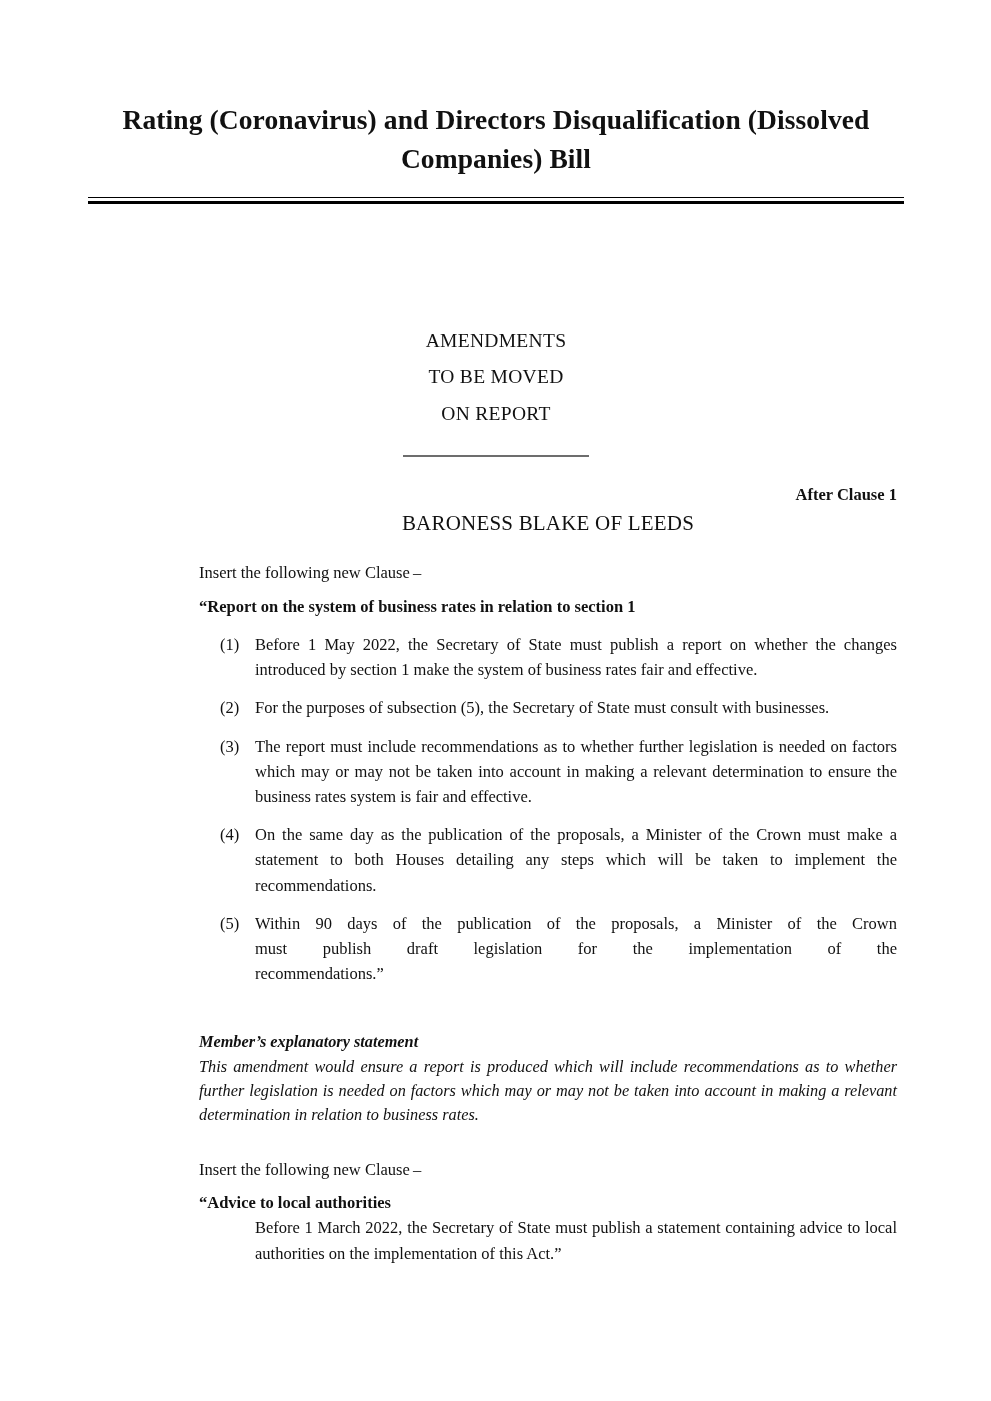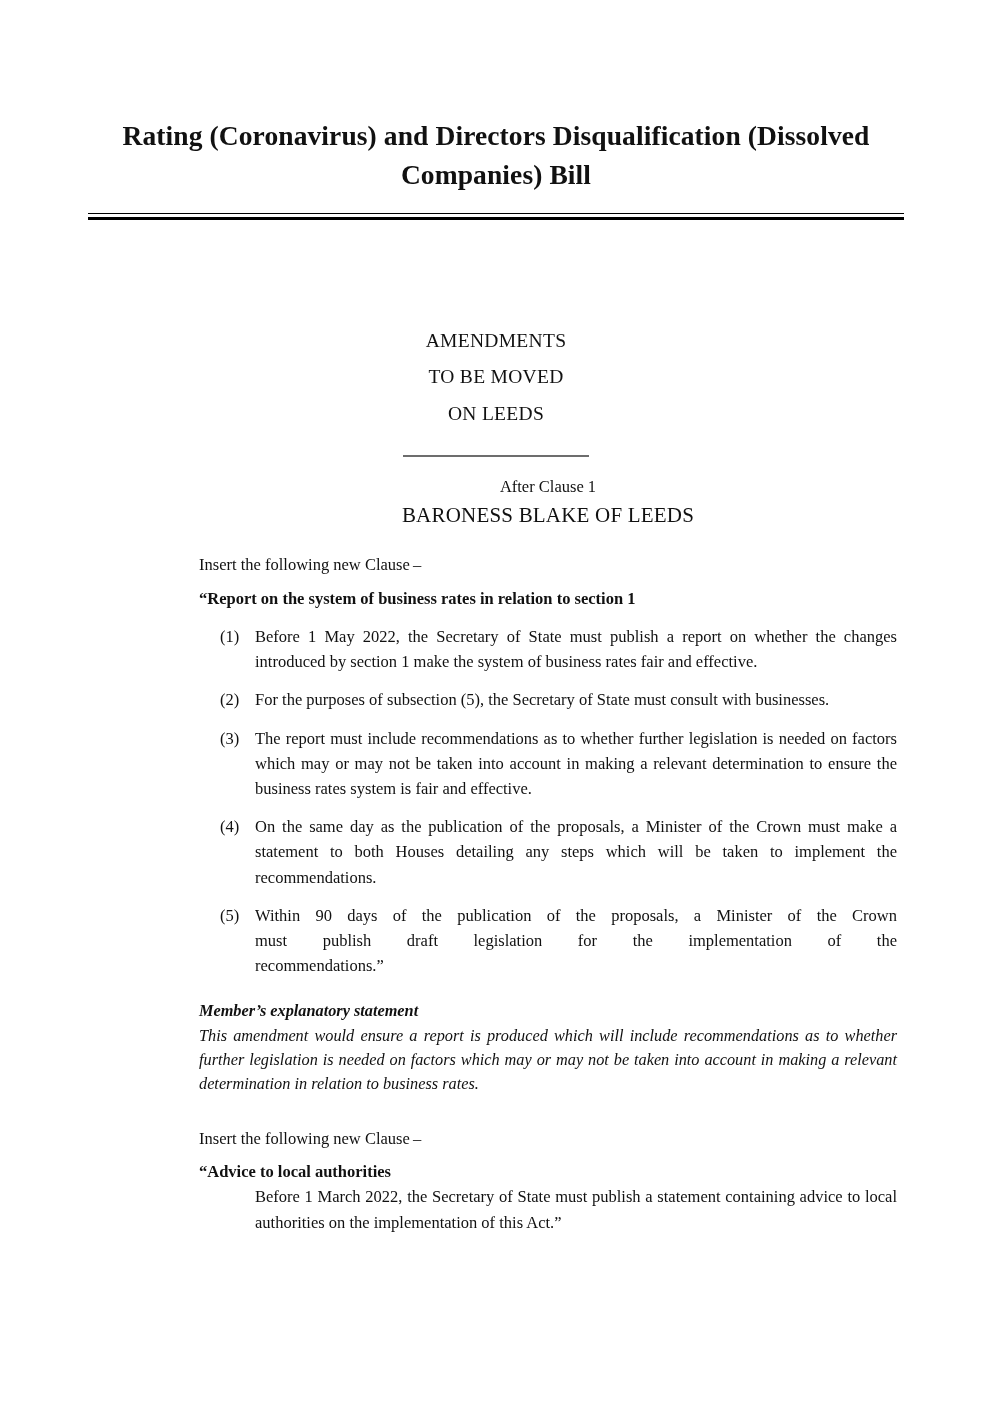--- a/index.html
+++ b/index.html
@@ -28,21 +28,21 @@
     left: 88px;
     top: 100px;
     width: 816px;
   }
   .doc-title {
     font-size: 27.5px;
     font-weight: bold;
     line-height: 1.42;
     text-align: center;
     letter-spacing: 0.1px;
-    margin: 16px;
+    margin: 0;
   }
   .rule-thin {
     margin-top: 19px;
     height: 1px;
     background: #000000;
     width: 100%;
   }
   .rule-thick {
     margin-top: 3px;
     height: 3px;
@@ -74,24 +74,24 @@
   .content {
     position: absolute;
     left: 199px;
     top: 474px;
     width: 698px;
     font-size: 16.5px;
     line-height: 1.53;
   }
 
   .clause-heading {
-    text-align: center;
-    font-weight: normal;
+    text-align: right;
+    font-weight: bold;
     font-size: 16.5px;
-    margin: 0 0 0 0;
+    margin: 8px 0 0 0;
   }
   .sponsor {
     text-align: center;
     font-size: 21px;
     letter-spacing: 0.2px;
   }
   .insert-line {
     margin-top: 21px;
   }
   .clause-title {
@@ -122,21 +122,21 @@
     width: 34px;
     text-align: left;
   }
   .forced-justify {
     text-align: justify;
     text-align-last: justify;
   }
 
   
   .explanatory {
-    margin-top: 20px;
+    margin-top: 43px;
   }
   .explanatory .es-heading {
     font-style: italic;
     font-weight: bold;
     font-size: 16.3px;
   }
   .explanatory .es-body {
     font-style: italic;
     font-size: 16.3px;
     text-align: justify;
@@ -173,21 +173,21 @@
 
   <div class="title-block">
     <h1 class="doc-title">Rating (Coronavirus) and Directors Disqualification (Dissolved Companies) Bill</h1>
     <div class="rule-thin"></div>
     <div class="rule-thick"></div>
   </div>
 
   <div class="headlines">
     <div class="headline">AMENDMENTS</div>
     <div class="headline">TO BE MOVED</div>
-    <div class="headline">ON LEEDS</div>
+    <div class="headline">ON REPORT</div>
     <div class="short-divider"></div>
   </div>
 
   <div class="content">
 
     <div class="clause-heading">After Clause 1</div>
 
     <div class="sponsor">BARONESS BLAKE OF LEEDS</div>
 
     <div class="insert-line">Insert the following new Clause – </div>

